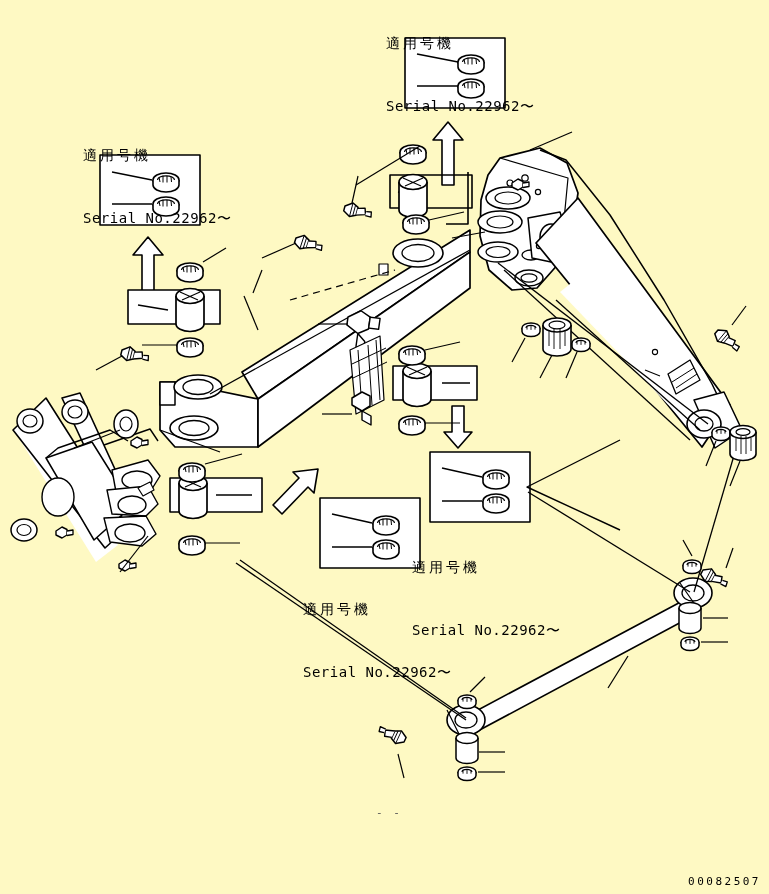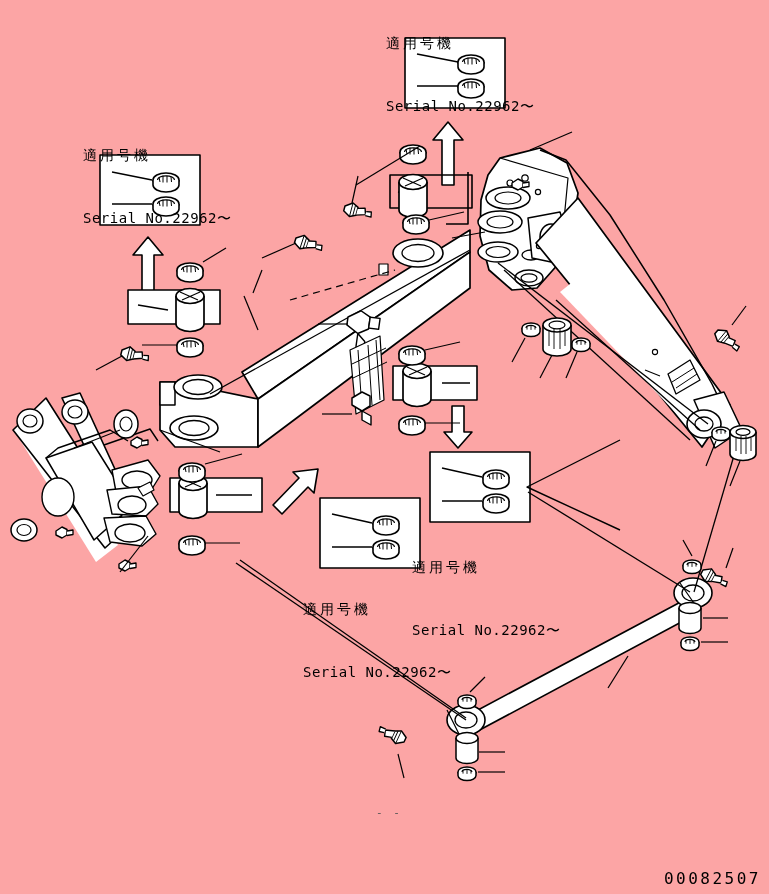--- a/index.html
+++ b/index.html
@@ -1,40 +1,40 @@
 <!DOCTYPE html>
 <html><head>
 <meta charset="utf-8">
 <title>Parts Diagram</title>
 <style>
   html,body{margin:0;padding:0;background:#ffffff;}
   body{
     font-family:"DejaVu Sans","Liberation Sans",sans-serif;
     width:769px;height:894px;position:relative;overflow:hidden;
   }
-  #sheet{position:absolute;left:0;top:0;width:769px;height:894px;background:#fca5a5;}
+  #sheet{position:absolute;left:0;top:0;width:769px;height:894px;background:#fef9c3;}
   svg#art{position:absolute;left:0;top:0;width:769px;height:894px;}
   .lbl{
     position:absolute;
     color:#000;
     white-space:pre;
     line-height:1.05;
   }
   .lbl .jp{
     font-family:"DejaVu Sans","Liberation Sans",sans-serif;
     font-size:14px;letter-spacing:3px;display:block;
   }
   .lbl .en{
     font-family:"DejaVu Sans Mono","Liberation Mono",monospace;
     font-size:14px;letter-spacing:0.5px;display:block;margin-top:15px;
   }
   #partcode{
     position:absolute;right:8px;bottom:6px;
     font-family:"DejaVu Sans Mono","Liberation Mono",monospace;
-    font-size:16px;letter-spacing:2.5px;color:#000;
+    font-size:11px;letter-spacing:2.5px;color:#000;
   }
   #pagemark{
     position:absolute;left:376px;top:806px;
     font-family:"DejaVu Sans Mono","Liberation Mono",monospace;
     font-size:11px;color:#555;letter-spacing:2px;
   }
 </style>
 </head>
 <body>
 

